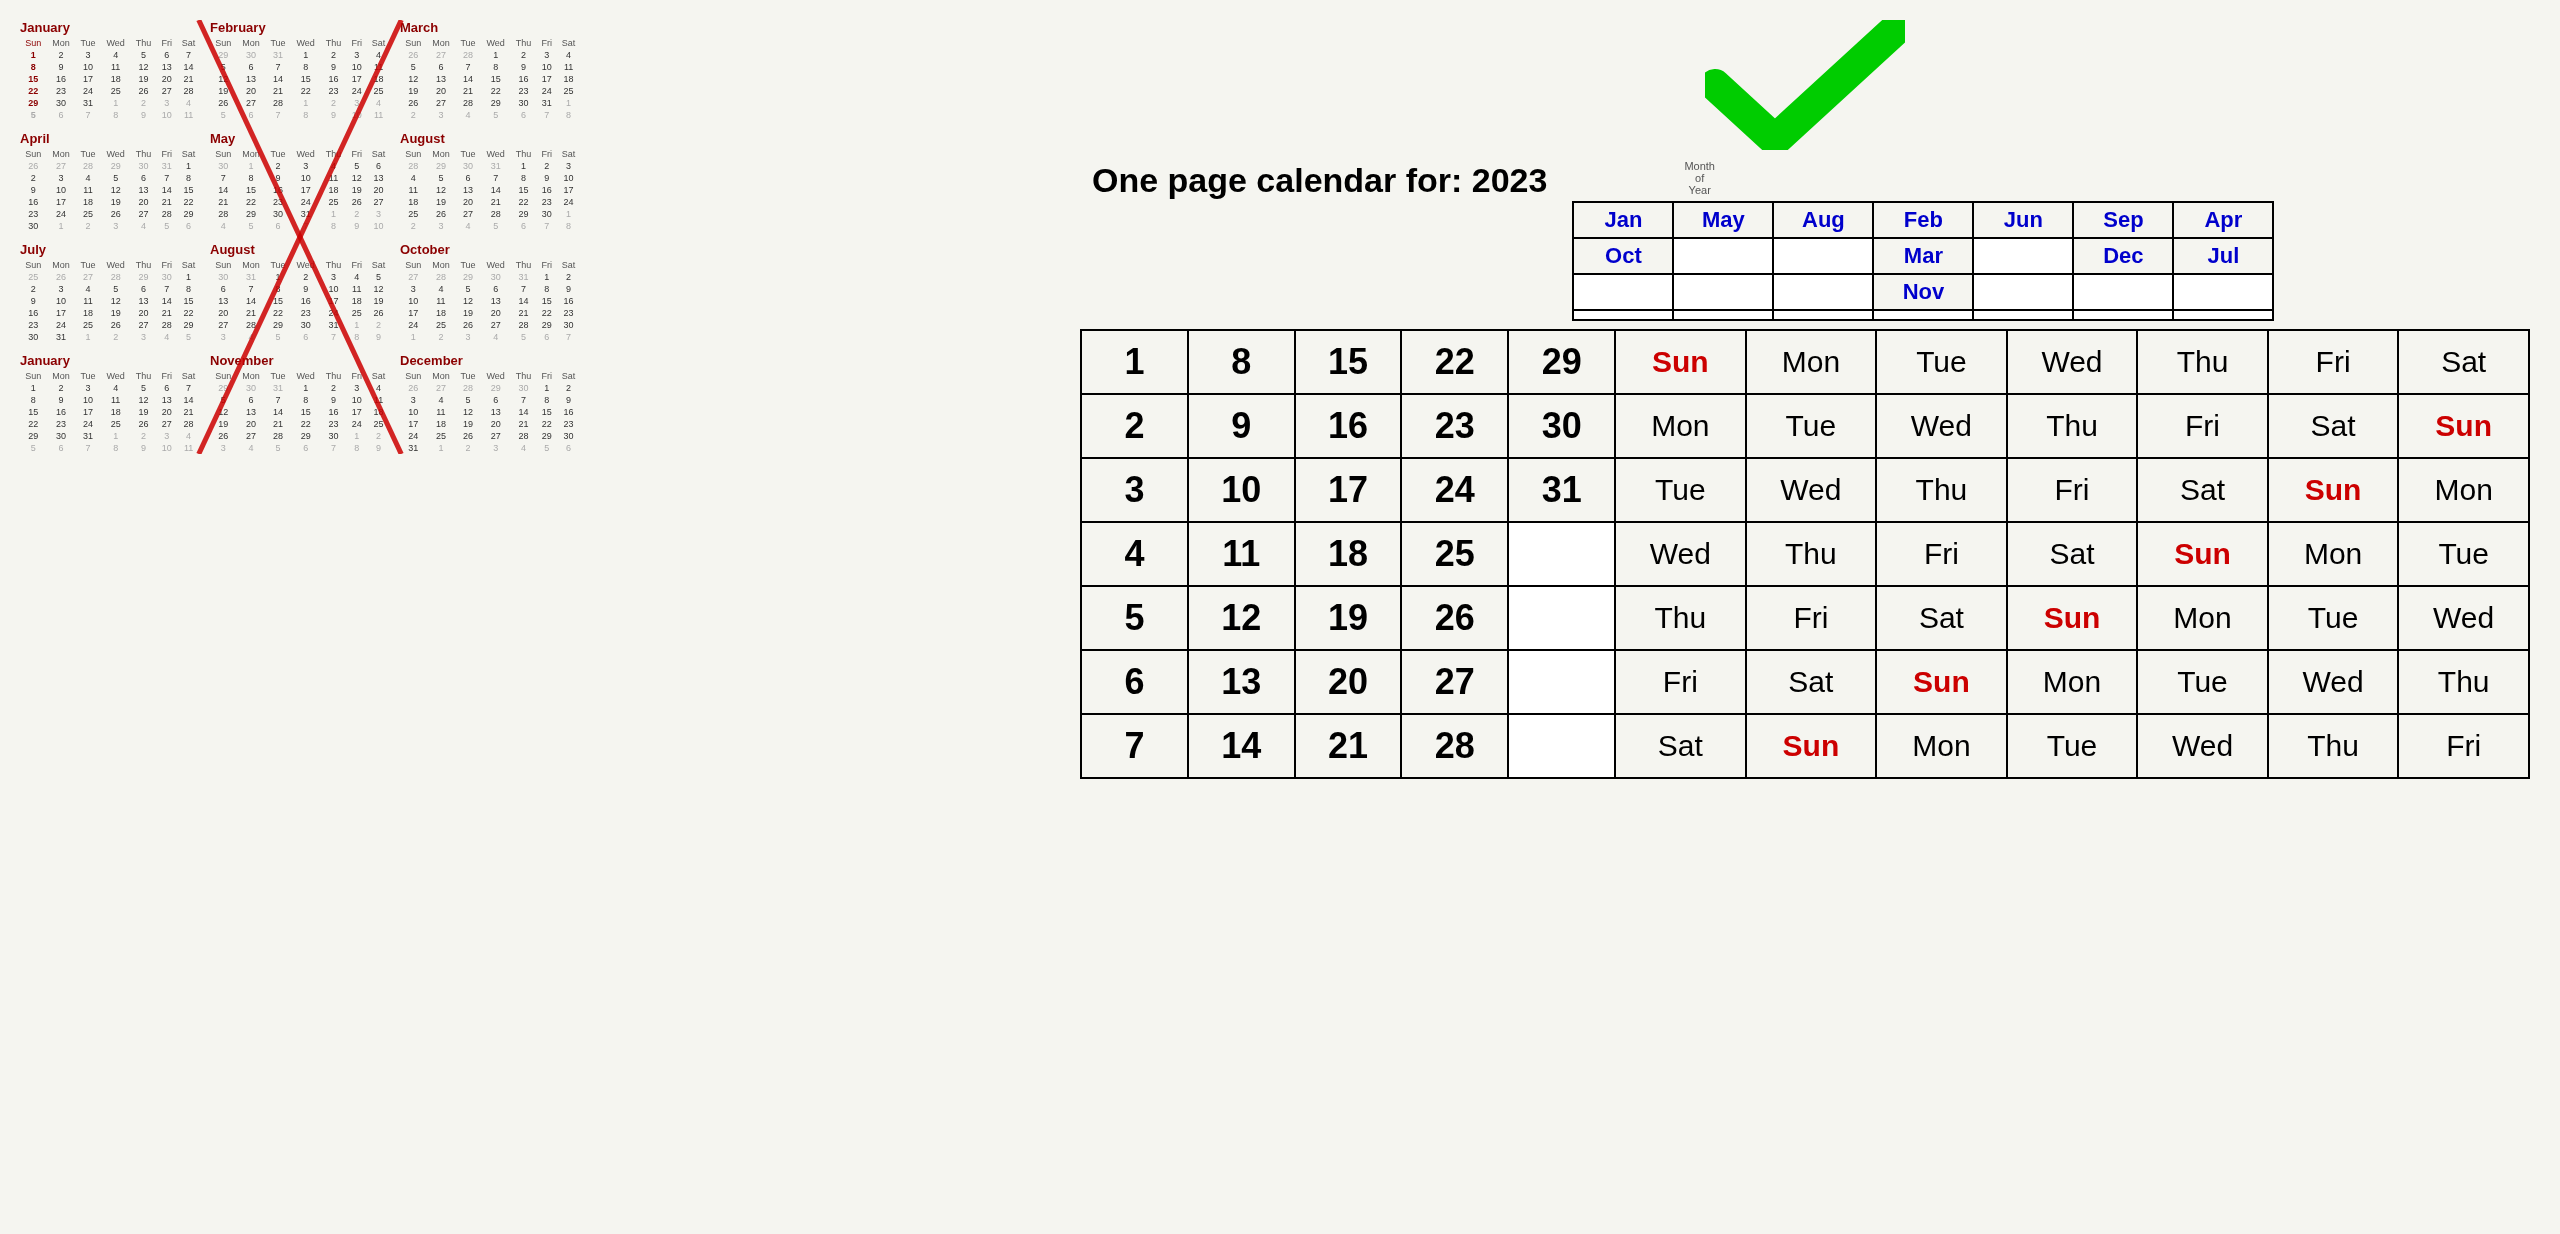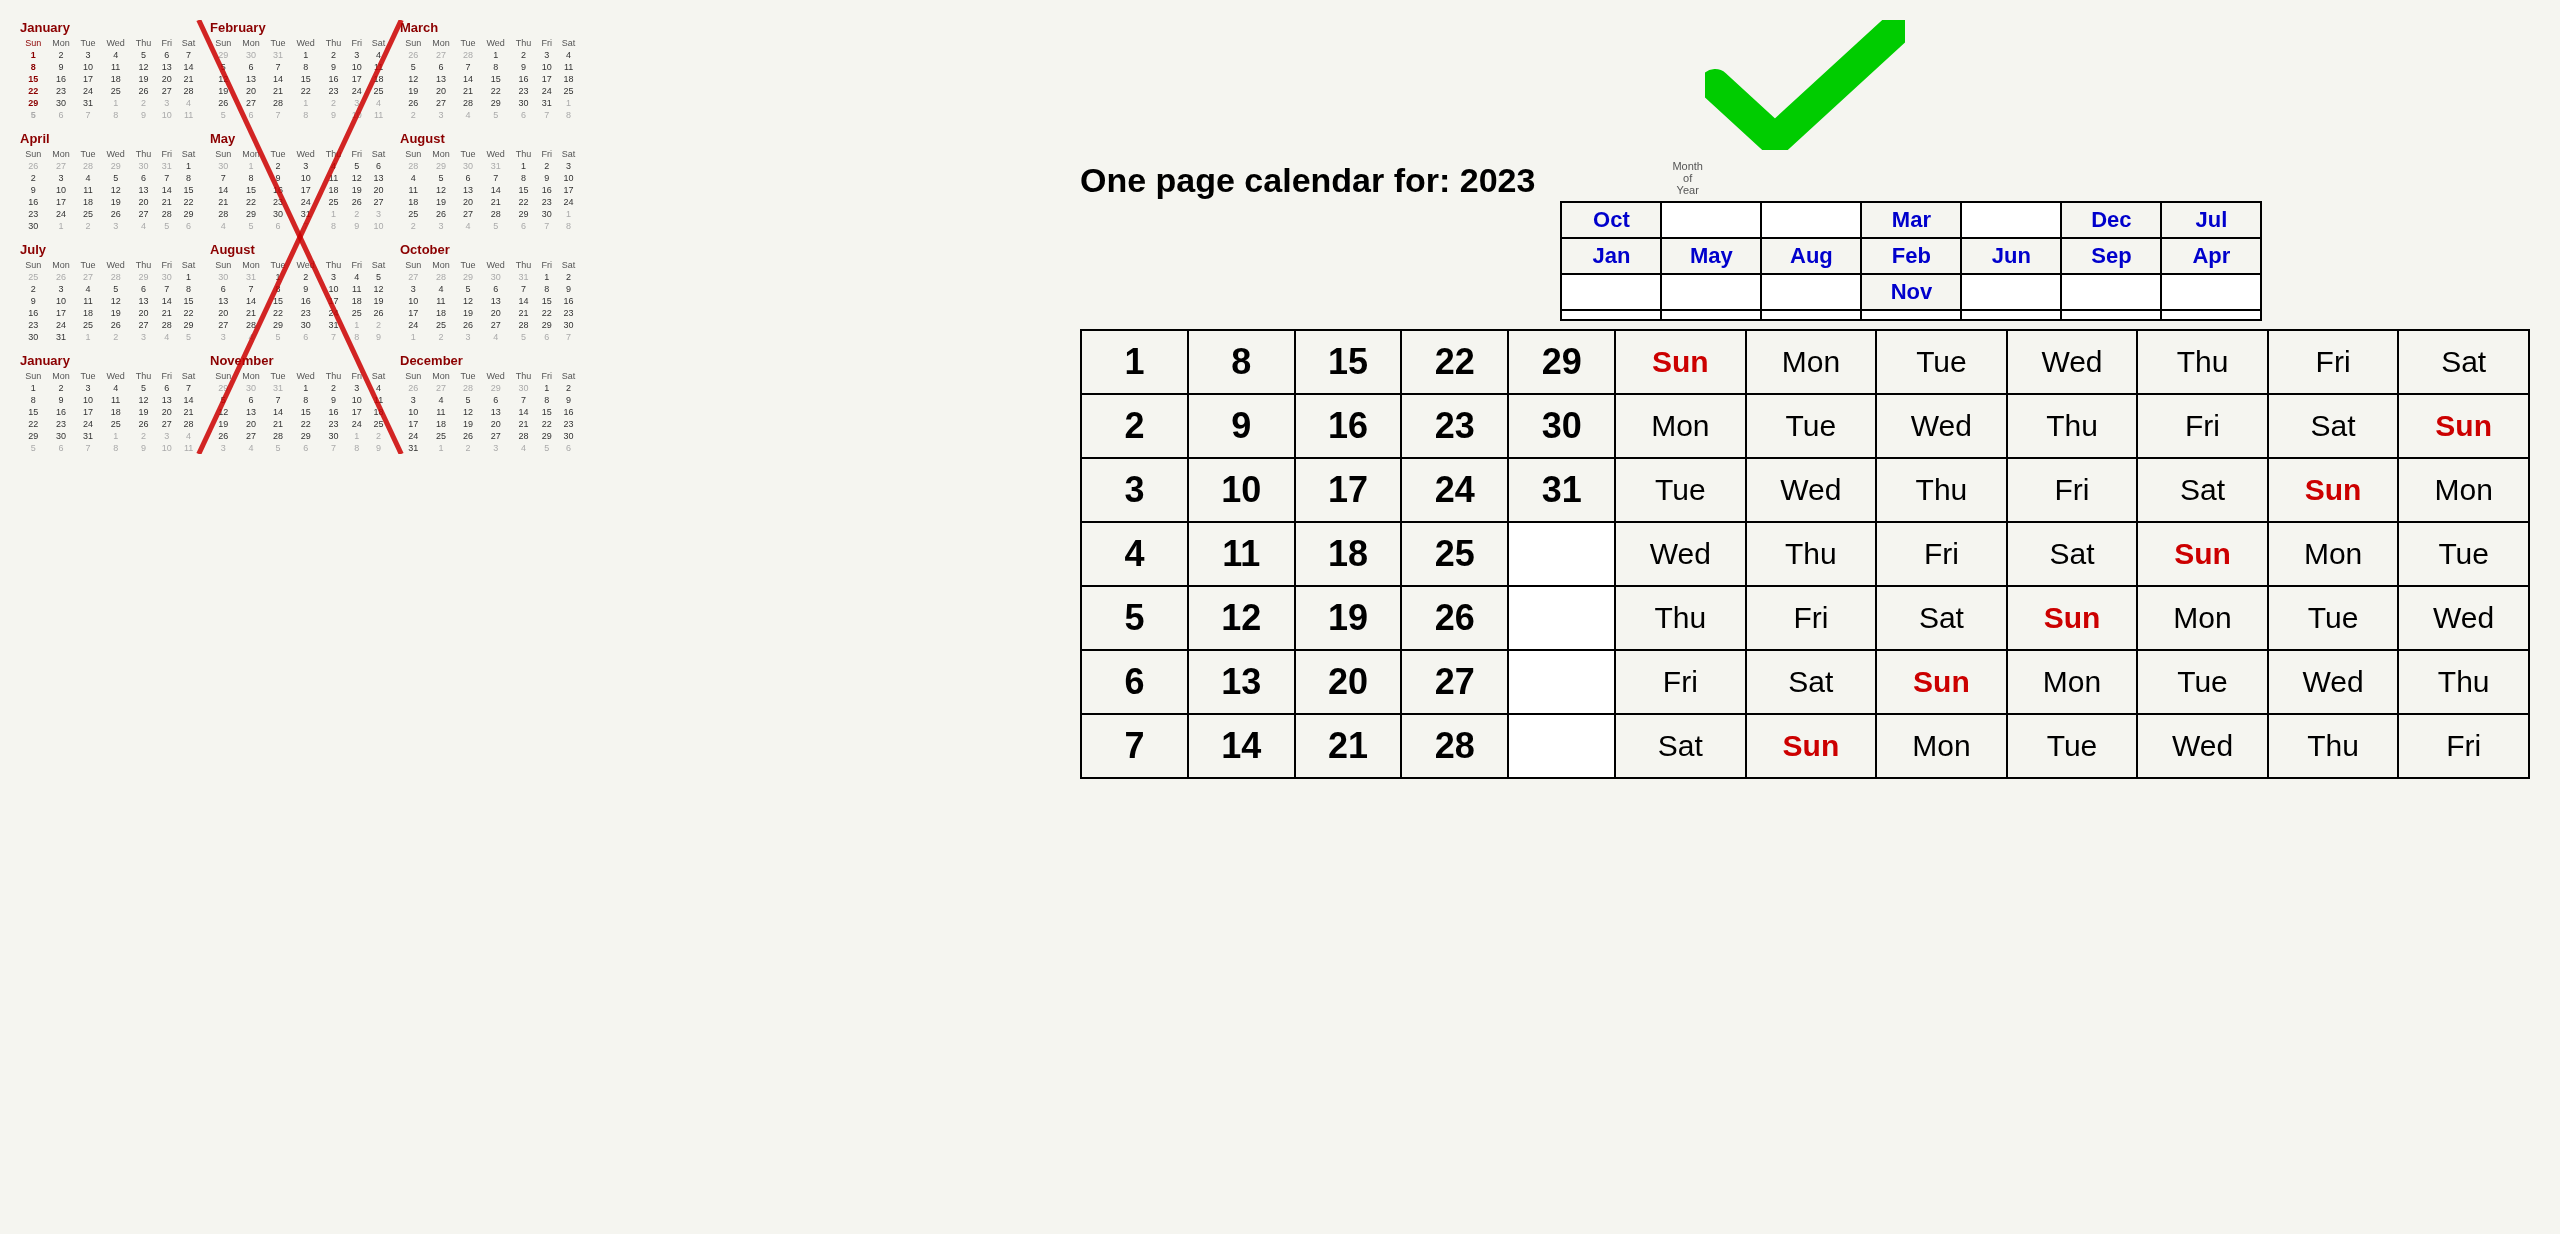--- a/index.html
+++ b/index.html
@@ -1018,49 +1018,49 @@
 
 <div class="right-section">
 
   <div style="position:relative; height:140px;">
     <svg width="200" height="130" viewBox="0 0 200 130" style="position:absolute; left:50%; transform:translateX(-50%);">
       <polyline points="10,65 70,120 190,10" fill="none" stroke="#00cc00" stroke-width="32" stroke-linecap="round" stroke-linejoin="round"></polyline>
     </svg>
   </div>
 
   <div style="display:flex; align-items:flex-start; margin-bottom:8px;">
-    <div style="font-size:34px; font-weight:bold; color:#000; margin-right:25px; white-space:nowrap; line-height:1.2;">
+    <div style="font-size:34px; font-weight:bold; color:#000; margin-right:25px; white-space:nowrap; line-height:1.2;margin-left:12px;">
       <span>One page calendar for: 2023</span>
     </div>
 
     <div style="flex:1;">
 
       <div style="display:flex; align-items:flex-end; margin-bottom:0;">
         <div style="min-width:110px;"></div>
         <div style="font-size:11px; color:#555; margin-left:2px; line-height:1.1; text-align:center;">Month<br>of<br>Year</div>
       </div>
       <table class="month-map-table">
         <tbody>
             <tr>
-          <td>Oct</td>
-          <td style="background:#fff;"></td>
-          <td style="background:#fff;"></td>
-          <td>Mar</td>
-          <td style="background:#fff;"></td>
-          <td>Dec</td>
-          <td>Jul</td>
-        </tr>
-        <tr>
           <td>Jan</td>
           <td>May</td>
           <td>Aug</td>
           <td>Feb</td>
           <td>Jun</td>
           <td>Sep</td>
           <td>Apr</td>
+        </tr>
+        <tr>
+          <td>Oct</td>
+          <td style="background:#fff;"></td>
+          <td style="background:#fff;"></td>
+          <td>Mar</td>
+          <td style="background:#fff;"></td>
+          <td>Dec</td>
+          <td>Jul</td>
         </tr>
         <tr>
           <td style="background:#fff;"></td>
           <td style="background:#fff;"></td>
           <td style="background:#fff;"></td>
           <td>Nov</td>
           <td style="background:#fff;"></td>
           <td style="background:#fff;"></td>
           <td style="background:#fff;"></td>
         </tr>

